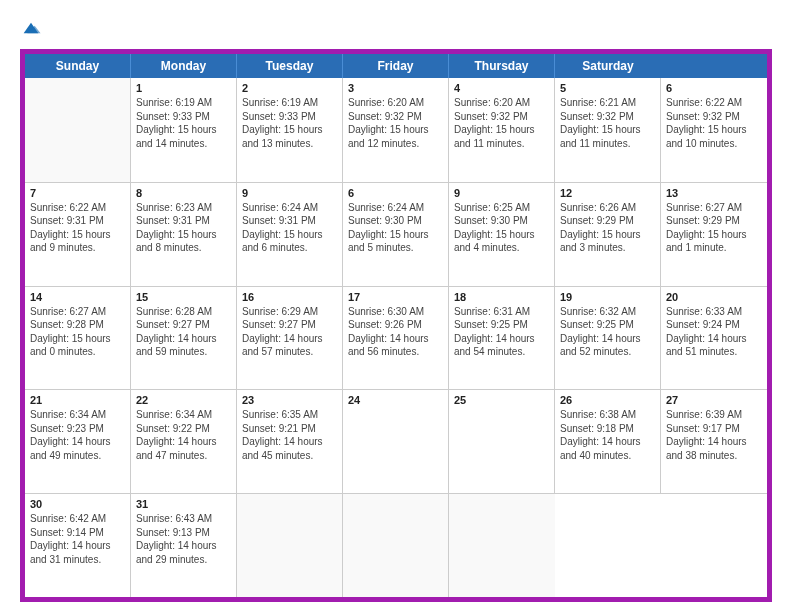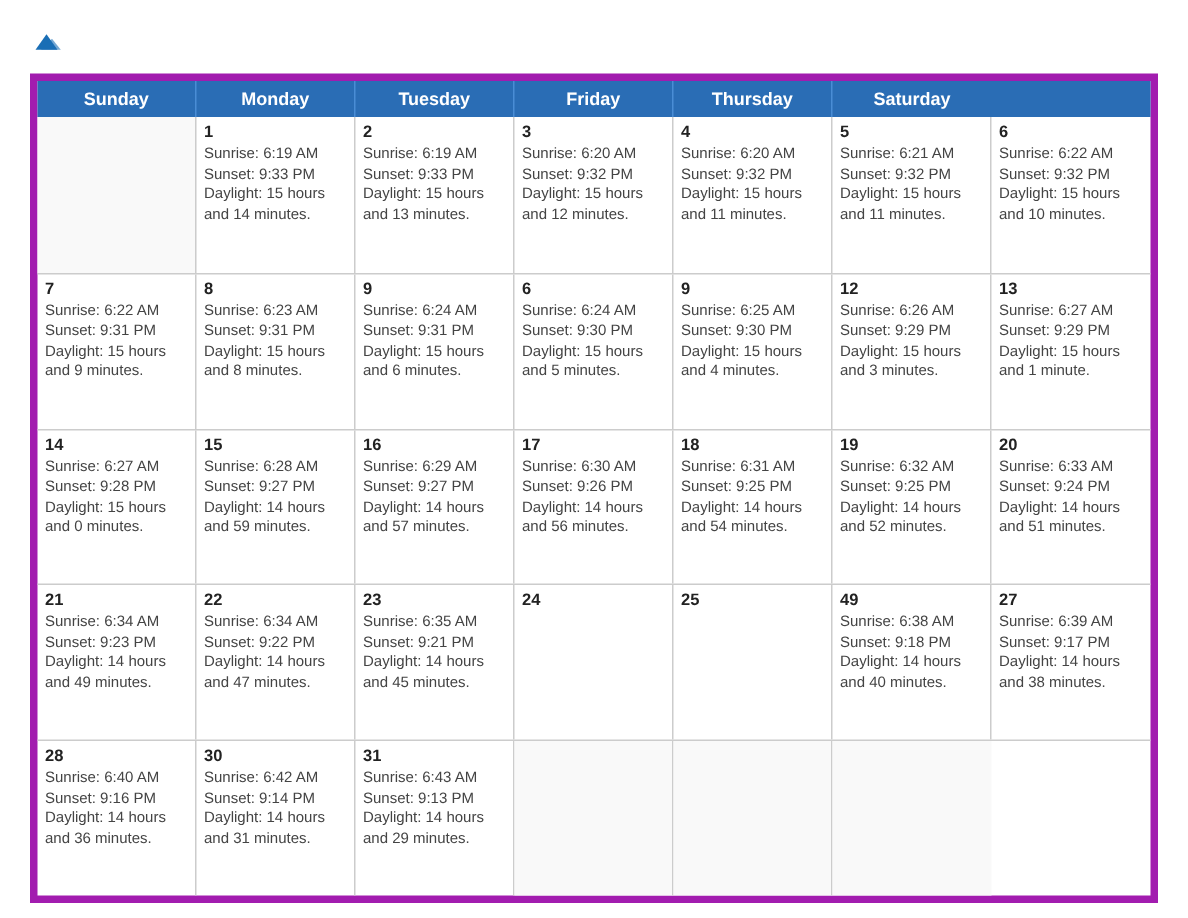--- a/index.html
+++ b/index.html
@@ -230,33 +230,29 @@
             <div class="day-number">23</div>
             <div class="day-info">Sunrise: 6:35 AM<br>Sunset: 9:21 PM<br>Daylight: 14 hours and 45 minutes.</div>
           </div>
           <div class="cal-cell">
             <div class="day-number">24</div>
           </div>
           <div class="cal-cell">
             <div class="day-number">25</div>
           </div>
           <div class="cal-cell">
-            <div class="day-number">49</div>
+            <div class="day-number">26</div>
             <div class="day-info">Sunrise: 6:38 AM<br>Sunset: 9:18 PM<br>Daylight: 14 hours and 40 minutes.</div>
           </div>
           <div class="cal-cell">
             <div class="day-number">27</div>
             <div class="day-info">Sunrise: 6:39 AM<br>Sunset: 9:17 PM<br>Daylight: 14 hours and 38 minutes.</div>
           </div>
         </div>
         <div class="cal-row">
-          <div class="cal-cell">
-            <div class="day-number">28</div>
-            <div class="day-info">Sunrise: 6:40 AM<br>Sunset: 9:16 PM<br>Daylight: 14 hours and 36 minutes.</div>
-          </div>
           <div class="cal-cell">
             <div class="day-number">30</div>
             <div class="day-info">Sunrise: 6:42 AM<br>Sunset: 9:14 PM<br>Daylight: 14 hours and 31 minutes.</div>
           </div>
           <div class="cal-cell">
             <div class="day-number">31</div>
             <div class="day-info">Sunrise: 6:43 AM<br>Sunset: 9:13 PM<br>Daylight: 14 hours and 29 minutes.</div>
           </div>
           <div class="cal-cell empty"></div>
           <div class="cal-cell empty"></div>

